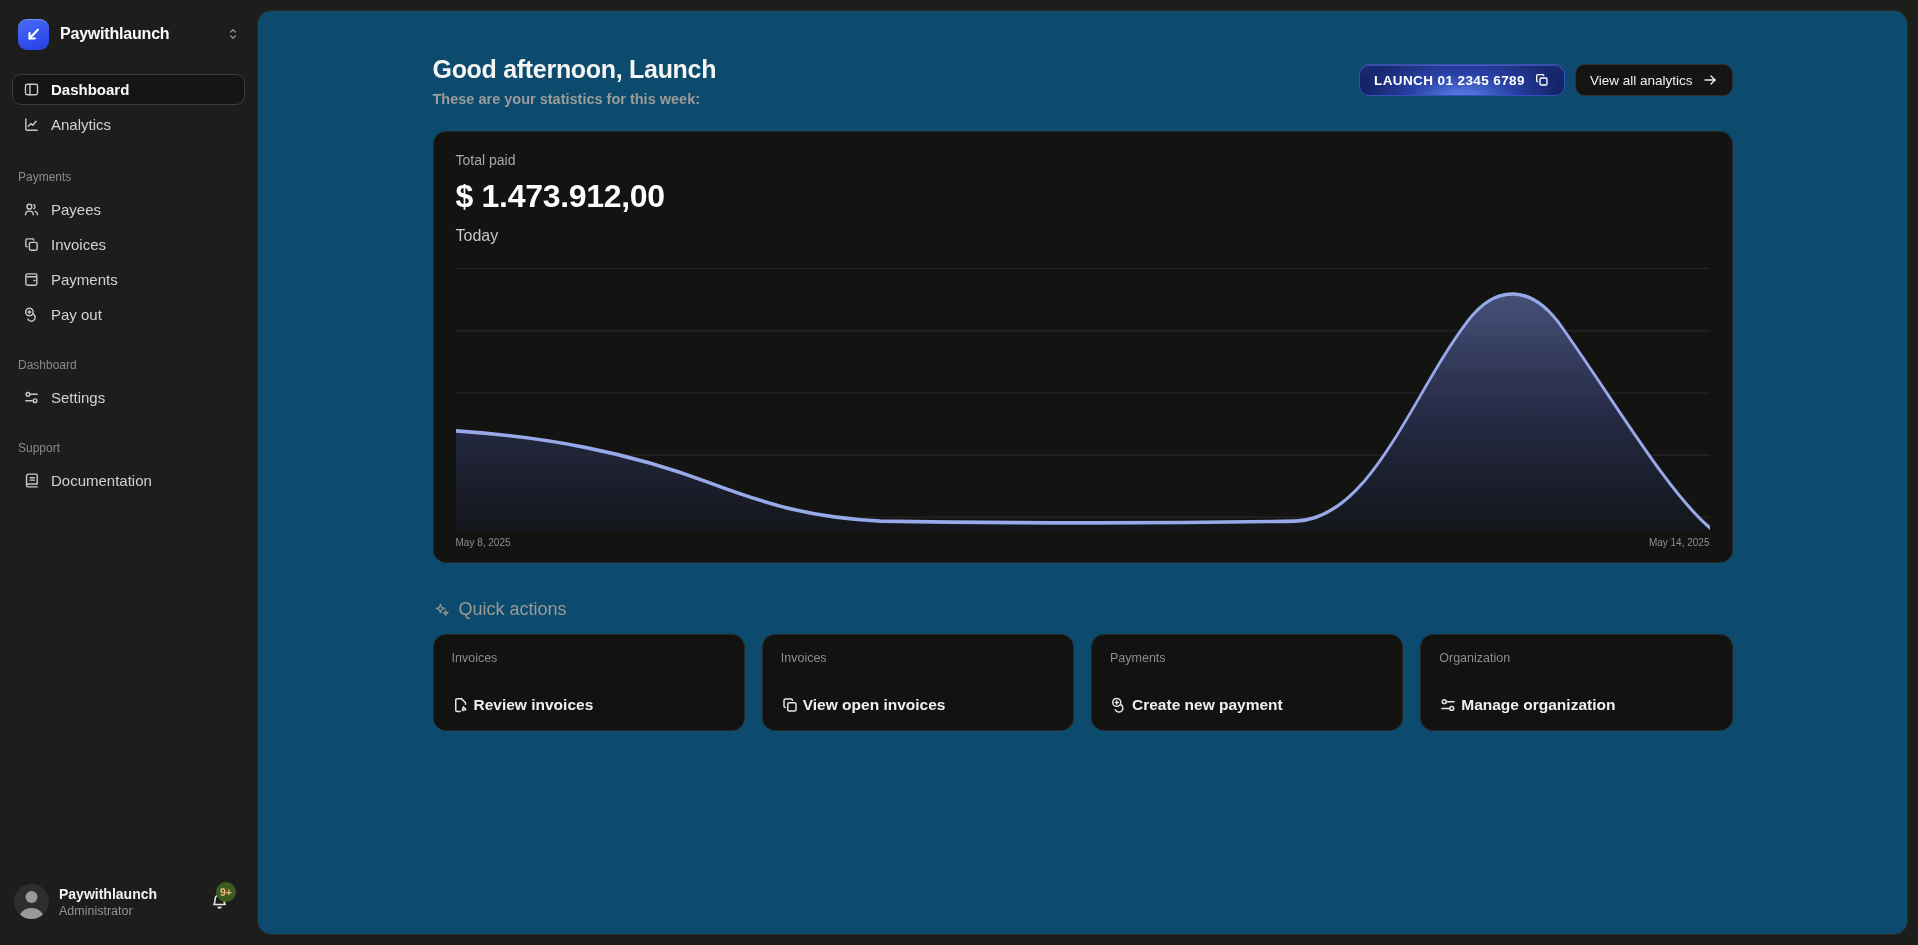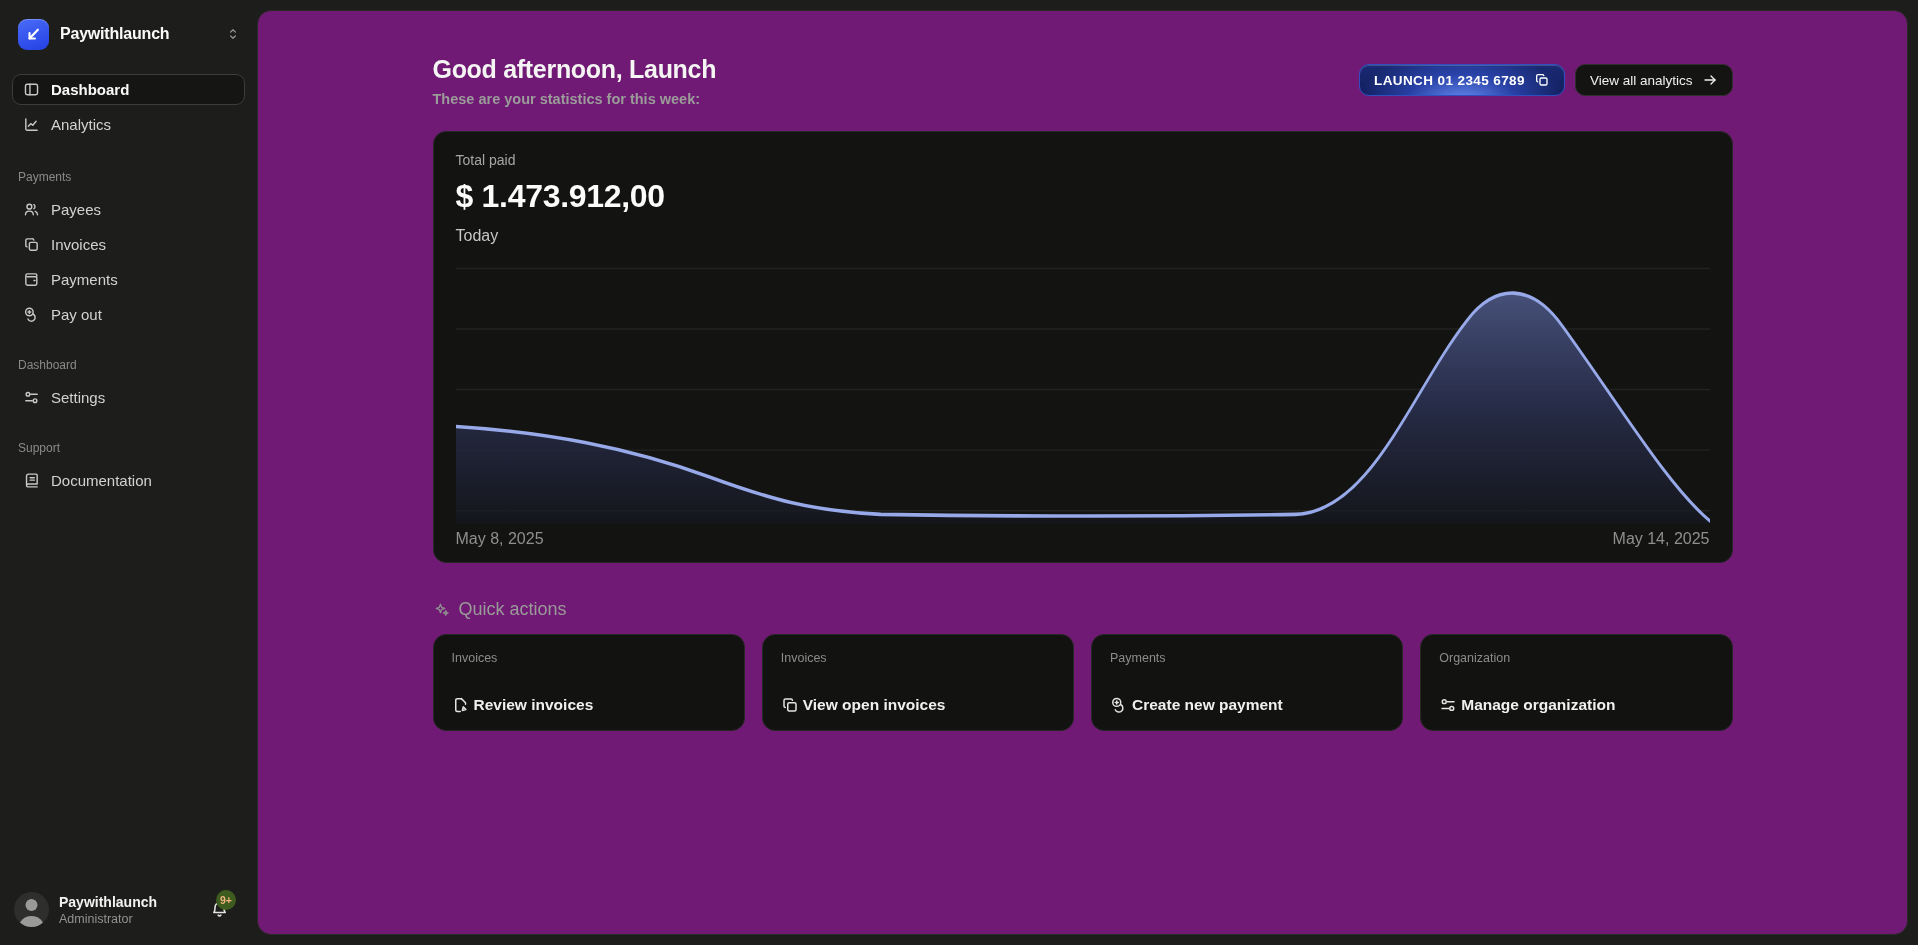--- a/index.html
+++ b/index.html
@@ -9,21 +9,21 @@
     font-family:"Liberation Sans","DejaVu Sans",sans-serif;
     color:#e8e8e6;
     overflow:hidden;
     position:relative;
   }
   svg { display:block; }
   .icon { flex:0 0 auto; color:inherit; }
 
   
   .sidebar {
-    position:absolute; left:0; top:0; bottom:0; width:257px;
+    position:absolute; left:0; top:0; bottom:8px; width:257px;
     padding:14px 12px 14px 12px;
     display:flex; flex-direction:column;
   }
   .workspace {
     display:flex; align-items:center; gap:11px;
     padding:2px 4px 2px 6px; height:40px; cursor:pointer;
   }
   .logo {
     width:31px; height:31px; border-radius:9px;
     background:linear-gradient(160deg,#4a6cf6 0%,#2e4deb 70%,#2340df 100%);
@@ -66,21 +66,21 @@
     min-width:20px; height:20px; padding:0 4px;
     border-radius:50%;
     background:#3d5c1e;
     color:#f0b37e; font-size:10.5px; font-weight:700;
     display:flex; align-items:center; justify-content:center;
   }
 
   
   .main-panel {
     position:absolute; left:257px; top:10px; right:10px; bottom:10px;
-    background:#701a75;
+    background:#0c4a6e;
     border:1px solid #2a2a27;
     border-radius:14px;
     overflow:hidden;
   }
   .content { width:1300px; margin:0 auto; padding-top:44px; }
   .page-header { display:flex; justify-content:space-between; align-items:flex-start; }
   .greeting { font-size:25px; font-weight:600; color:#f5f5f3; letter-spacing:-.3px; }
   .subtitle { margin-top:7px; font-size:14.5px; color:#9c9c9a;font-weight:bold; }
   .header-actions { display:flex; gap:10px; margin-top:9px; }
   .btn {
@@ -107,21 +107,21 @@
     margin-top:24px; height:432px;
     background:#131311; border:1px solid #272725; border-radius:13px;
     padding:20px 22px 14px 22px;
     display:flex; flex-direction:column;
   }
   .stats-label { font-size:14px; color:#a6a6a4; }
   .stats-amount { margin-top:10px; font-size:32px; font-weight:600; color:#fcfcfa; letter-spacing:-.3px; }
   .stats-period { margin-top:12px; font-size:16px; color:#c7c7c5; }
   .chart-wrap { margin-top:16px; flex:1; position:relative; }
   .chart-wrap svg.chart { width:100%; height:100%; }
-  .chart-dates { display:flex; justify-content:space-between; margin-top:6px; font-size:16px; color:#8f8f8d; }
+  .chart-dates { display:flex; justify-content:space-between; margin-top:6px; font-size:10px; color:#8f8f8d; }
 
   
   .qa-header { margin-top:36px; display:flex; align-items:center; gap:9px; color:#98989 6; }
   .qa-title { font-size:18px; font-weight:500; color:#9a9a98; }
   .qa-header .icon { color:#8f8f8d; }
   .qa-grid { margin-top:14px; display:grid; grid-template-columns:repeat(4,1fr); gap:17px; }
   .qa-card {
     height:97px; border:1px solid #272725; border-radius:13px;
     background:#121210;
     padding:16px 18px; cursor:pointer;

